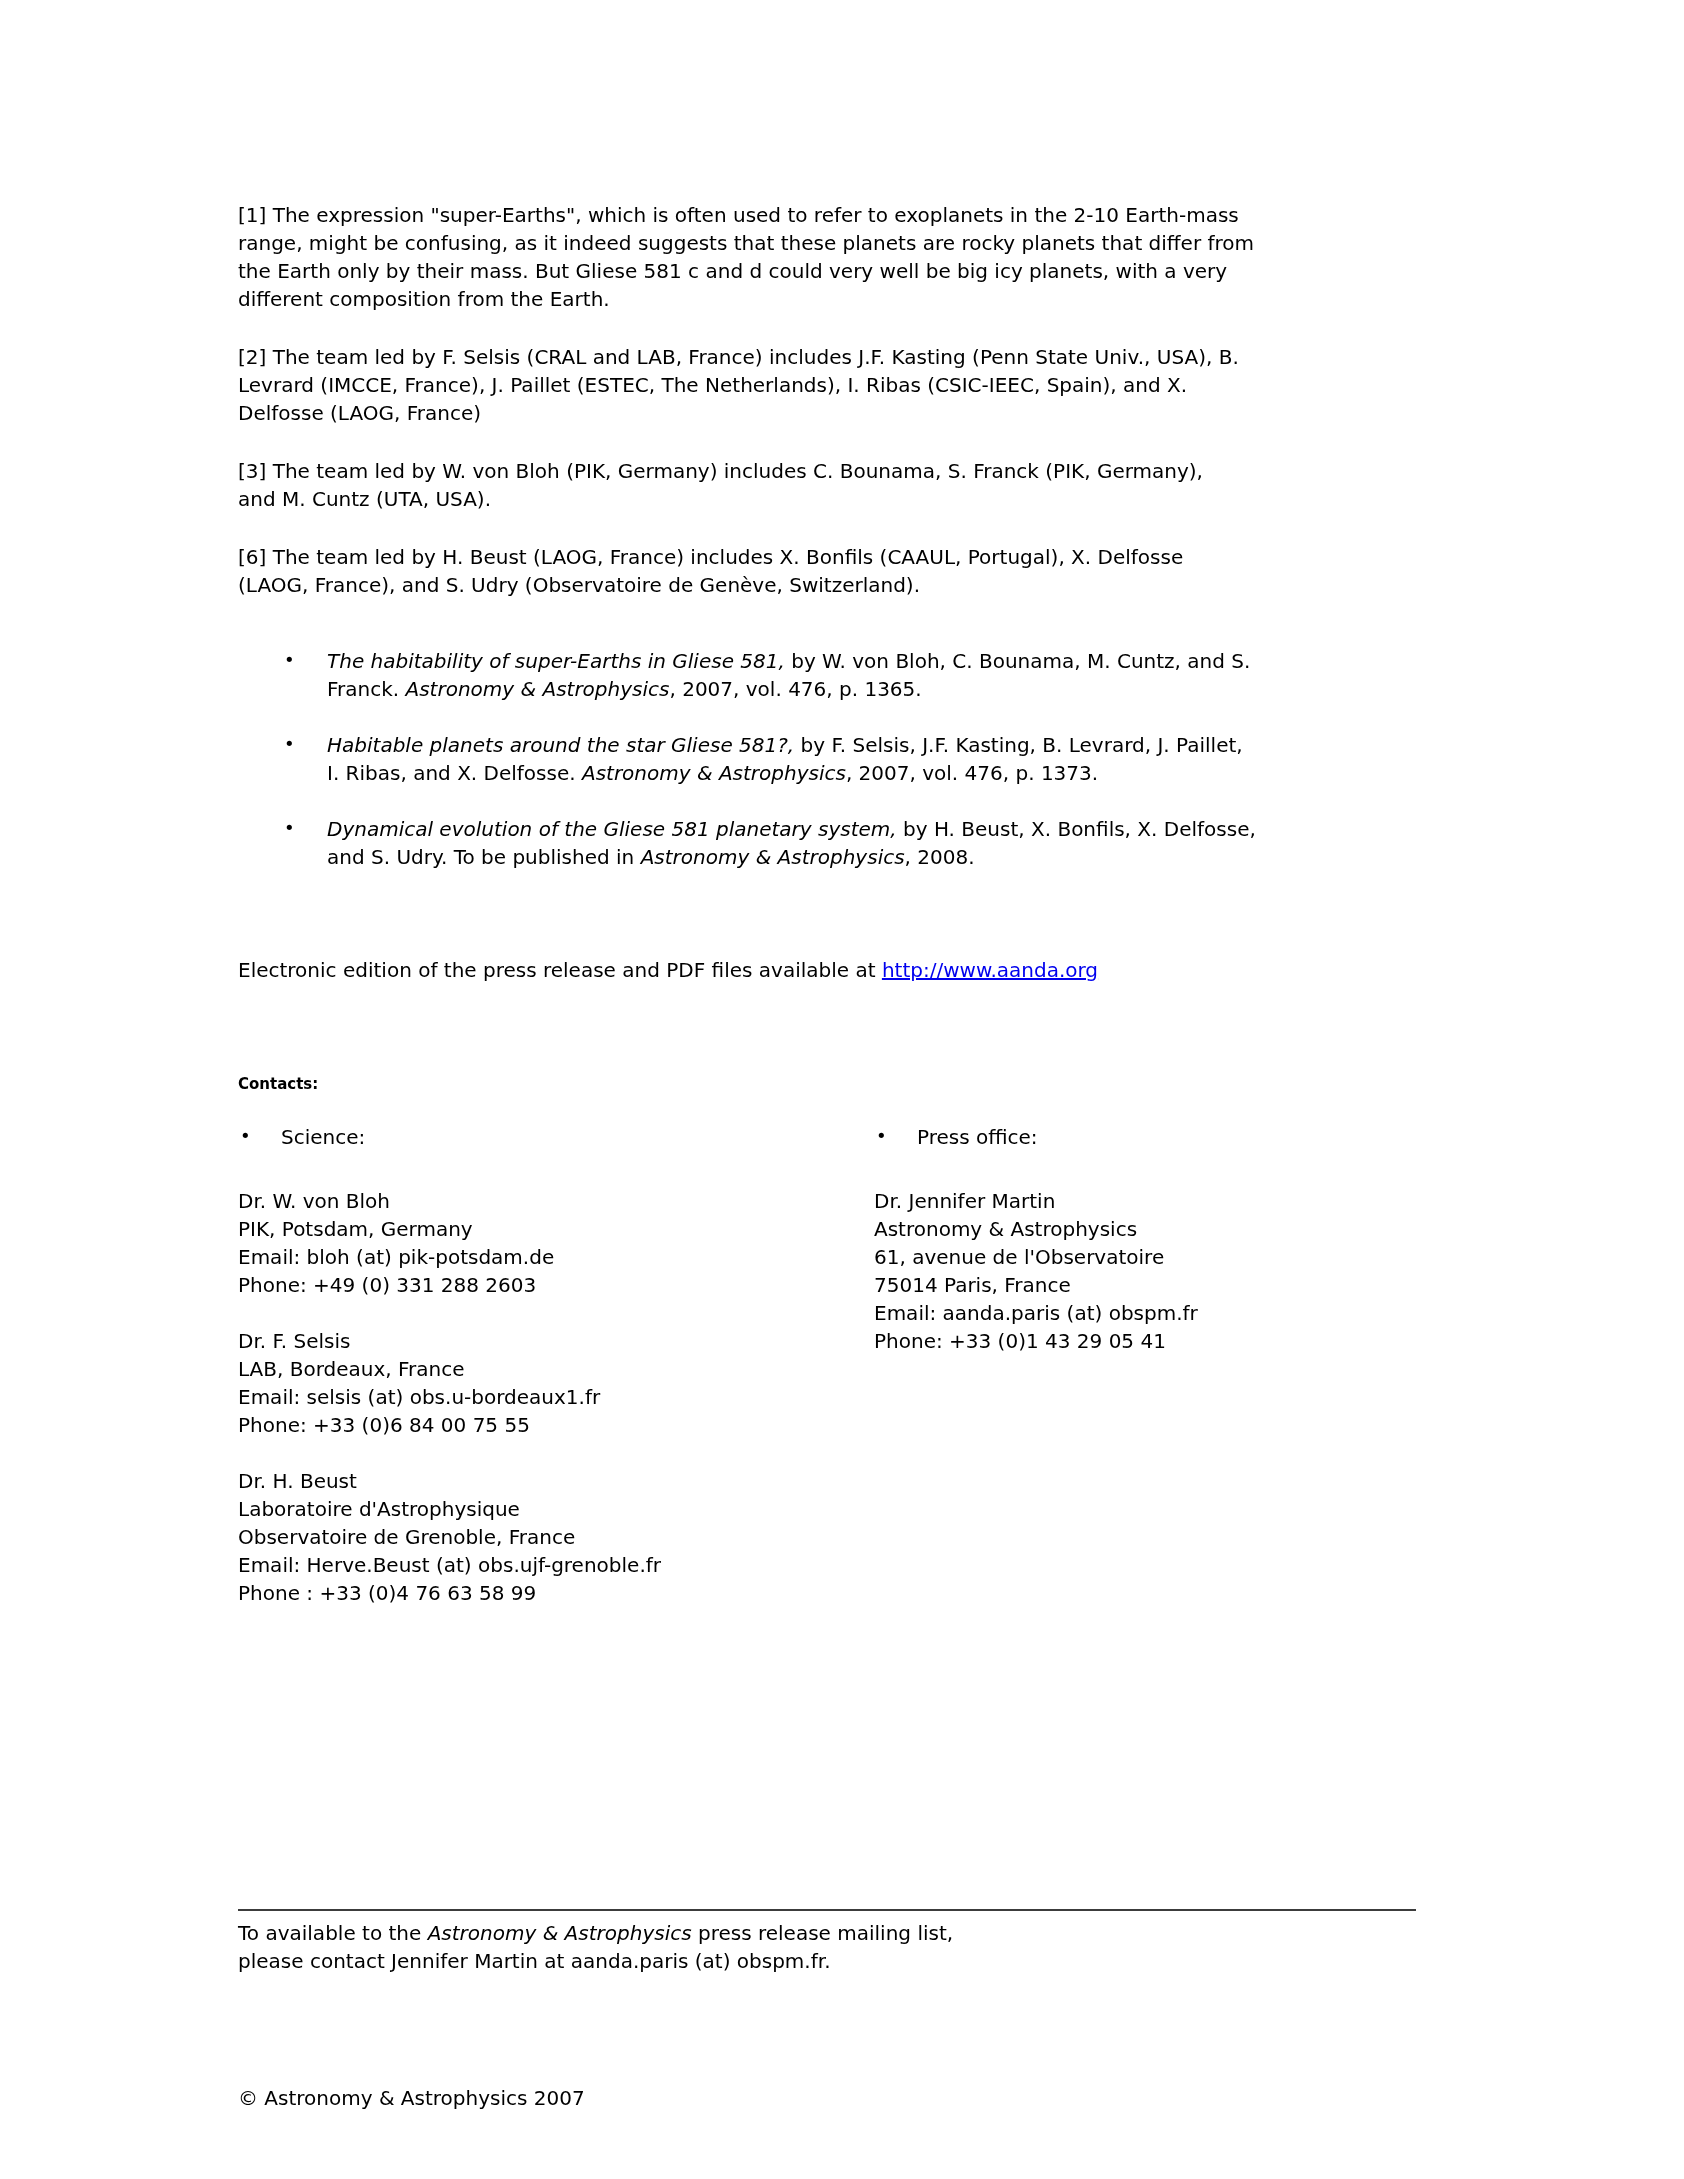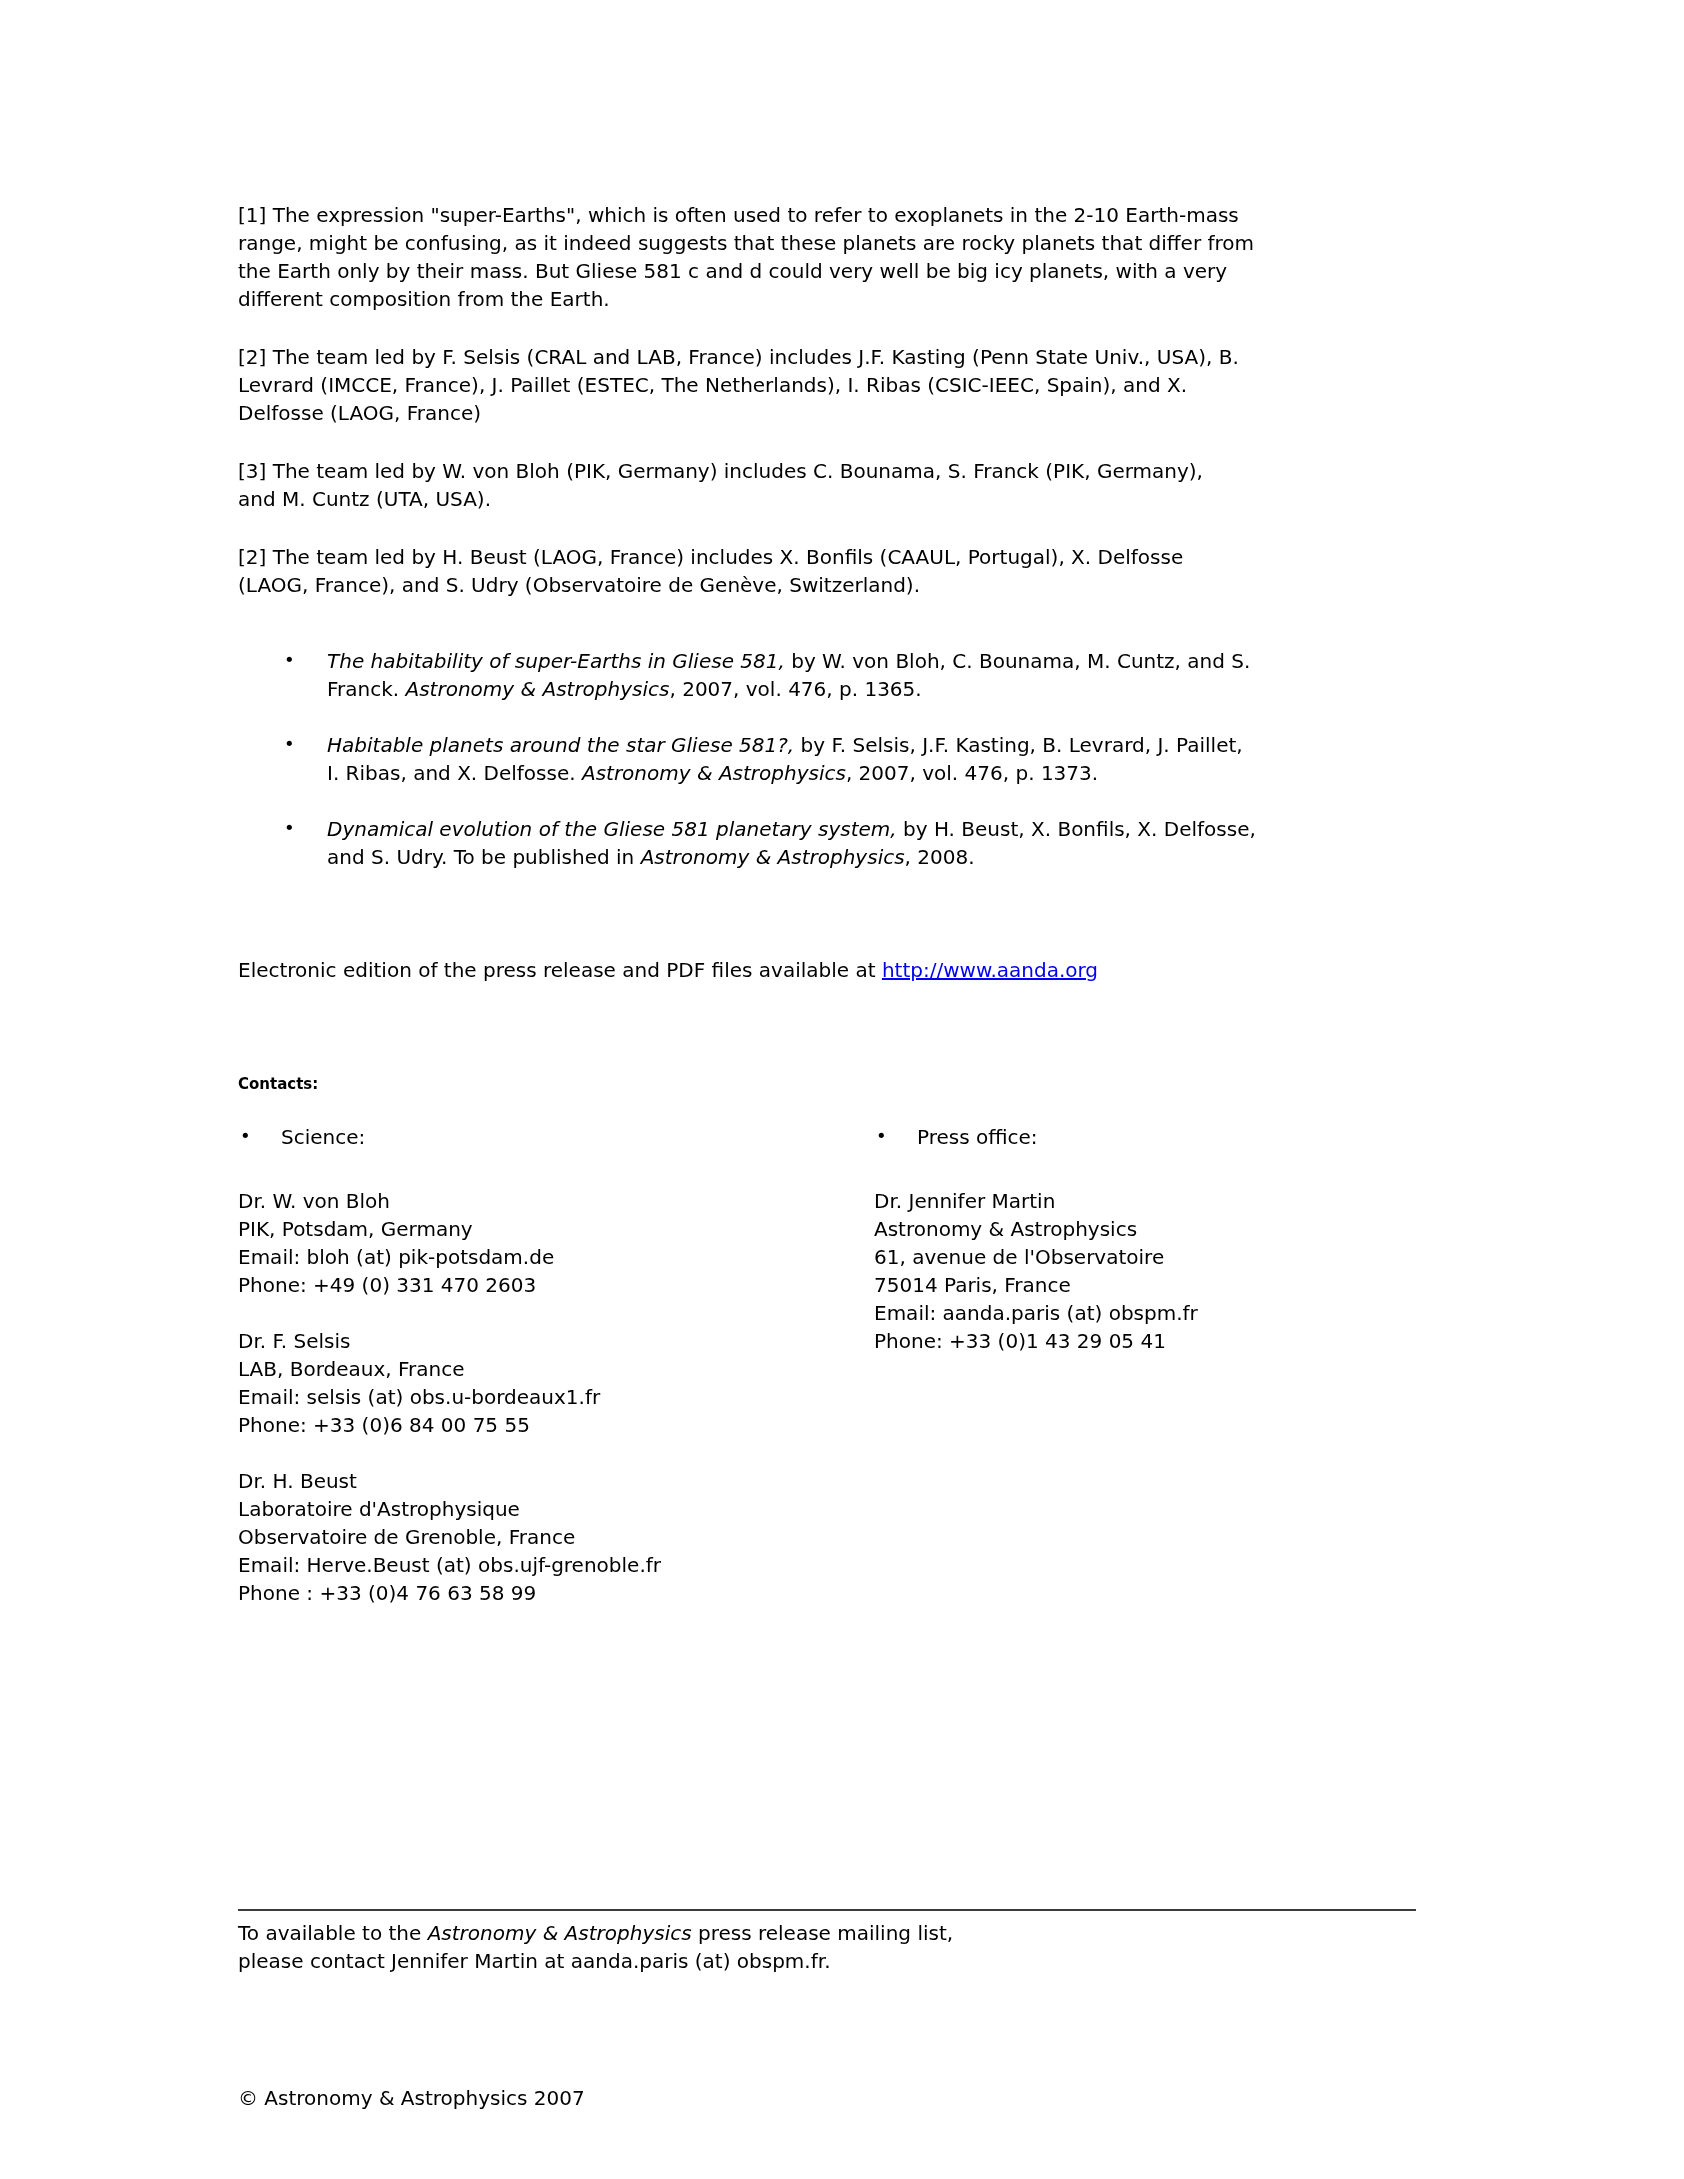--- a/index.html
+++ b/index.html
@@ -42,21 +42,21 @@
   <div>
     <p class="footnote">[1] The expression "super-Earths", which is often used to refer to exoplanets in the 2-10 Earth-mass
 range, might be confusing, as it indeed suggests that these planets are rocky planets that differ from
 the Earth only by their mass. But Gliese 581 c and d could very well be big icy planets, with a very
 different composition from the Earth.</p>
     <p class="footnote">[2] The team led by F. Selsis (CRAL and LAB, France) includes J.F. Kasting (Penn State Univ., USA), B.
 Levrard (IMCCE, France), J. Paillet (ESTEC, The Netherlands), I. Ribas (CSIC-IEEC, Spain), and X.
 Delfosse (LAOG, France)</p>
     <p class="footnote">[3] The team led by W. von Bloh (PIK, Germany) includes C. Bounama, S. Franck (PIK, Germany),
 and M. Cuntz (UTA, USA).</p>
-    <p class="footnote">[2] The team led by H. Beust (LAOG, France) includes X. Bonfils (CAAUL, Portugal), X. Delfosse
+    <p class="footnote">[6] The team led by H. Beust (LAOG, France) includes X. Bonfils (CAAUL, Portugal), X. Delfosse
 (LAOG, France), and S. Udry (Observatoire de Genève, Switzerland).</p>
   </div>
 
   <ul class="papers">
     <li class="paper">
       <span class="blt">•</span>
       <span class="richtext"><em>The habitability of super-Earths in Gliese 581,</em><span> by W. von Bloh, C. Bounama, M. Cuntz, and S.
 Franck. </span><em>Astronomy &amp; Astrophysics</em><span>, 2007, vol. 476, p. 1365.</span></span>
     </li>
     <li class="paper">
@@ -78,21 +78,21 @@
   <div class="contacts-columns">
 
     <div>
       <div class="contact-label">
         <span class="blt2">•</span>
         <span>Science:</span>
       </div>
       <div class="contact-block">Dr. W. von Bloh
 PIK, Potsdam, Germany
 Email: bloh (at) pik-potsdam.de
-Phone: +49 (0) 331 470 2603</div>
+Phone: +49 (0) 331 288 2603</div>
       <div class="contact-block">Dr. F. Selsis
 LAB, Bordeaux, France
 Email: selsis (at) obs.u-bordeaux1.fr
 Phone: +33 (0)6 84 00 75 55</div>
       <div class="contact-block">Dr. H. Beust
 Laboratoire d'Astrophysique
 Observatoire de Grenoble, France
 Email: Herve.Beust (at) obs.ujf-grenoble.fr
 Phone : +33 (0)4 76 63 58 99</div>
     </div>

